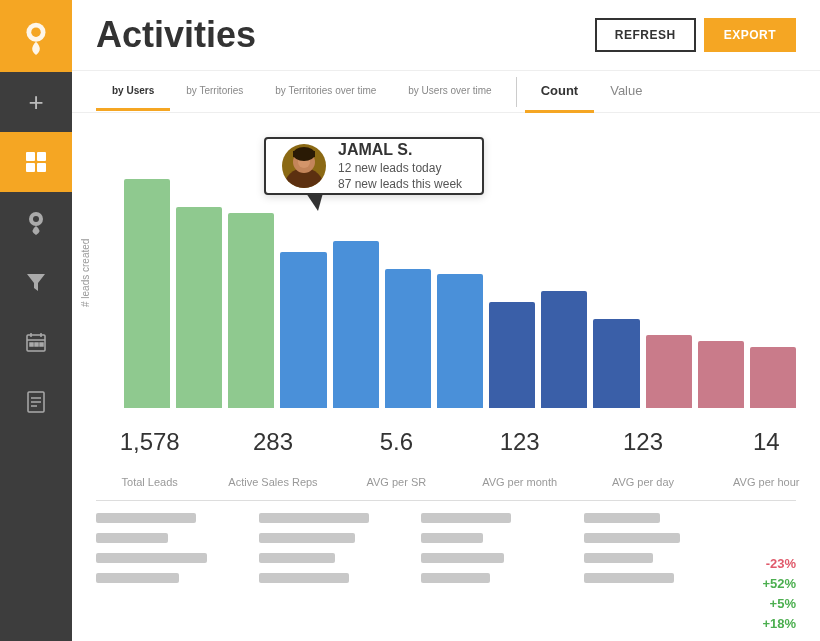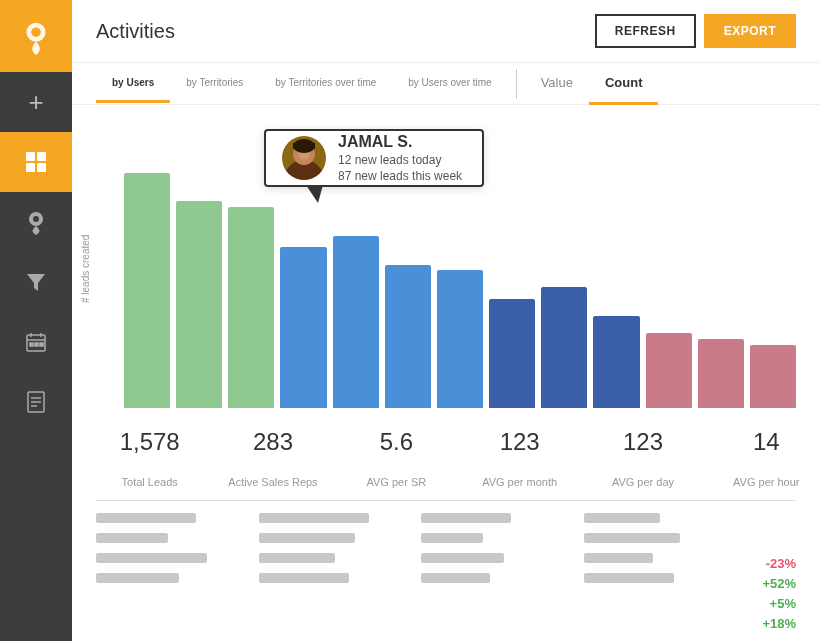--- a/index.html
+++ b/index.html
@@ -49,22 +49,22 @@
 
     
     .header {
       display: flex;
       align-items: center;
       justify-content: space-between;
       padding: 14px 24px;
       border-bottom: 1px solid #eee;
     }
     .header-title {
-      font-size: 20px;
-      font-weight: 400;
+      font-size: 36px;
+      font-weight: 700;
       color: #333;
     }
     .header-actions { display: flex; gap: 8px; padding-left: 20px; }
     .btn-refresh, .btn-export {
       padding: 8px 18px;
       font-size: 12px;
       font-weight: 700;
       letter-spacing: 0.5px;
       border: 2px solid #333;
       background: #fff;
@@ -290,22 +290,22 @@
 
   <div class="tabs">
     <div class="tab-group">
       <div class="tab active">by Users</div>
       <div class="tab">by Territories</div>
       <div class="tab">by Territories over time</div>
       <div class="tab">by Users over time</div>
     </div>
     <div class="tab-divider"></div>
     <div class="tab-right-group">
+      <div class="tab-right active">Count</div>
       <div class="tab-right">Value</div>
-      <div class="tab-right active">Count</div>
     </div>
   </div>
 
   <div class="chart-area">
 
     <div class="chart-container">
       <div class="y-label" style="position:absolute;left:0;top:0;height:100%;writing-mode:vertical-rl;transform:rotate(180deg);font-size:10px;color:#999;display:flex;align-items:center;justify-content:center;width:22px;"># leads created</div>
 
       <div class="bar" style="height:82%;background:#8fc98f;"></div>
       <div class="bar" style="height:72%;background:#8fc98f;"></div>

